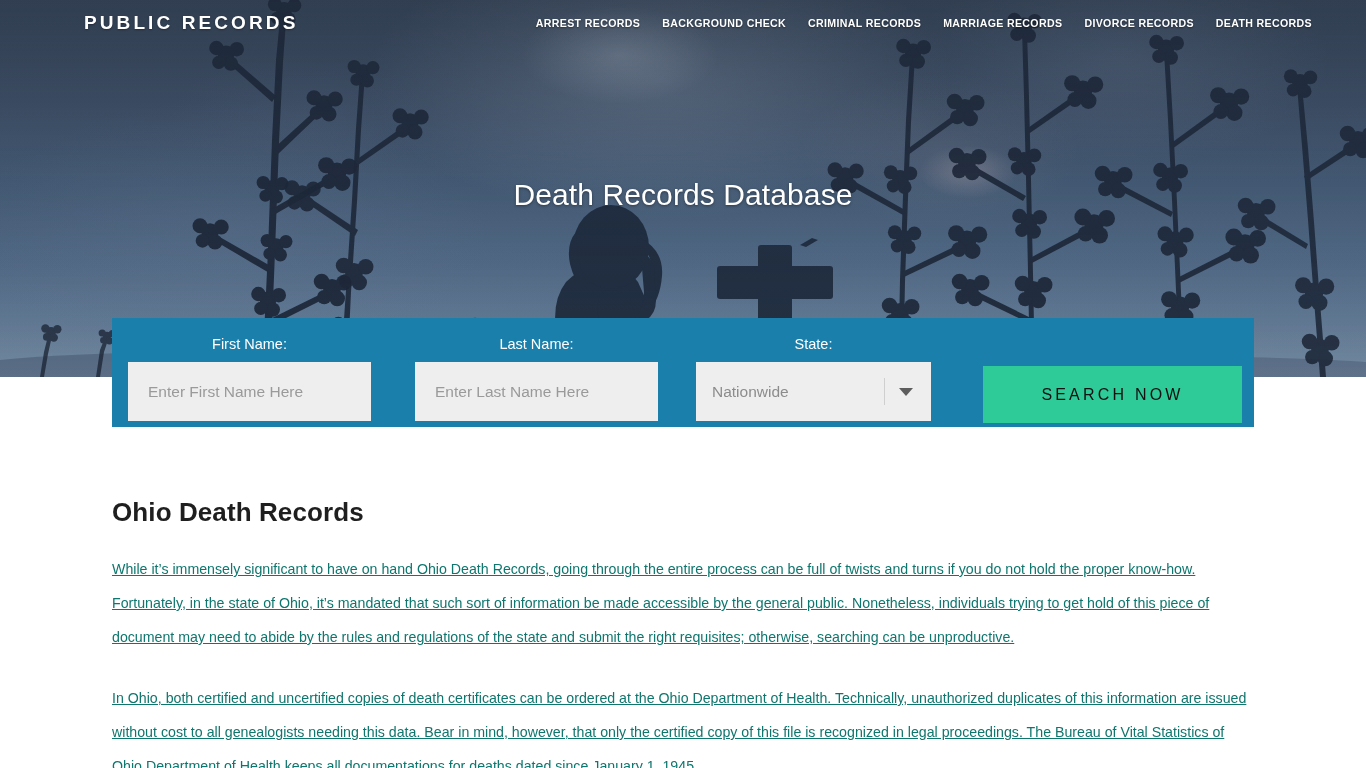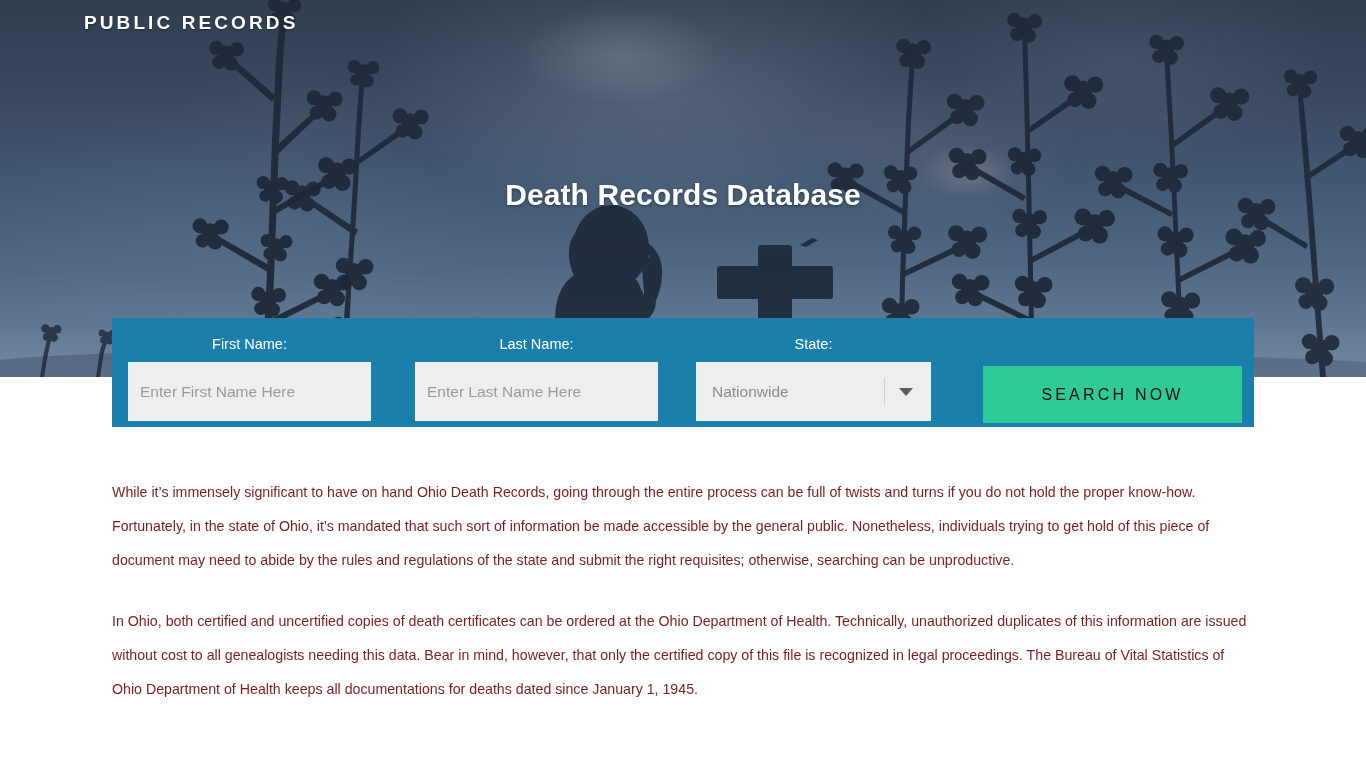--- a/index.html
+++ b/index.html
@@ -79,21 +79,21 @@
   }
 
   
   .hero-title {
     position: absolute;
     top: 178px; left: 0;
     width: 1366px;
     text-align: center;
     color: #ffffff;
     font-size: 30px;
-    font-weight: 700;
+    font-weight: 400;
     letter-spacing: 0.1px;
     z-index: 5;
     text-shadow: 0 1px 3px rgba(0,0,0,0.40);
   }
 
   
   .search-panel {
     position: absolute;
     top: 318px; left: 112px;
     width: 1142px; height: 109px;
@@ -111,21 +111,21 @@
     font-size: 14.5px;
     font-weight: 400;
     margin-bottom: 10px;
   }
   .field-input {
     width: 100%;
     height: 59px;
     background: #eeeeee;
     border: none;
     outline: none;
-    padding: 0 12px;
+    padding: 0 20px;
     font-family: "Liberation Sans", sans-serif;
     font-size: 15.5px;
     color: #444;
   }
   .field-input::placeholder { color: #9a9a9a; font-size: 15.5px; }
 
   .field-first { left: 16px; width: 243px; }
   .field-last  { left: 303px; width: 243px; }
   .field-state { left: 584px; width: 235px; }
 
@@ -182,24 +182,25 @@
   }
   .page-title {
     margin-top: 46px;
     color: #1f1f1f;
     font-size: 26px;
     font-weight: 700;
     letter-spacing: 0.1px;
   }
   .body-para {
     margin-top: 24px;
-    color: #7f1d1d;
+    color: #0f766e;
     font-size: 14.2px;
     line-height: 34px;
     text-align: left;
+    text-decoration: underline;
   }
   .body-para + .body-para { margin-top: 27px; }
 </style>
 </head>
 <body>
 
 <div class="hero">
 
   <div class="hero-sky"></div>
 
@@ -424,20 +425,28 @@
       <g transform="translate(699,338) scale(0.65)">
           <use href="#blossom"></use>
         </g>
     </g>
   </svg>
 
   <div class="hero-overlay"></div>
 
   <div class="site-header">
     <div class="logo">PUBLIC RECORDS</div>
+    <nav class="main-nav">
+      <a class="nav-link" href="#">ARREST RECORDS</a>
+      <a class="nav-link" href="#">BACKGROUND CHECK</a>
+      <a class="nav-link" href="#">CRIMINAL RECORDS</a>
+      <a class="nav-link" href="#">MARRIAGE RECORDS</a>
+      <a class="nav-link" href="#">DIVORCE RECORDS</a>
+      <a class="nav-link" href="#">DEATH RECORDS</a>
+    </nav>
   </div>
 
   <h1 class="hero-title">Death Records Database</h1>
 </div>
 
 <div class="search-panel">
 
   <div class="field field-first">
     <label class="field-label">First Name:</label>
     <input class="field-input" type="text" placeholder="Enter First Name Here" style="">
@@ -454,15 +463,16 @@
 
   <div class="field field-last">
     <label class="field-label">Last Name:</label>
     <input class="field-input" type="text" placeholder="Enter Last Name Here" style="">
   </div>
 </div>
 
 <button class="search-btn">SEARCH NOW</button>
 
 <main class="content">
+  <h2 class="page-title">Ohio Death Records</h2>
   <p class="body-para">While it’s immensely significant to have on hand Ohio Death Records, going through the entire process can be full of twists and turns if you do not hold the proper know-how. Fortunately, in the state of Ohio, it’s mandated that such sort of information be made accessible by the general public. Nonetheless, individuals trying to get hold of this piece of document may need to abide by the rules and regulations of the state and submit the right requisites; otherwise, searching can be unproductive.</p>
   <p class="body-para">In Ohio, both certified and uncertified copies of death certificates can be ordered at the Ohio Department of Health. Technically, unauthorized duplicates of this information are issued without cost to all genealogists needing this data. Bear in mind, however, that only the certified copy of this file is recognized in legal proceedings. The Bureau of Vital Statistics of Ohio Department of Health keeps all documentations for deaths dated since January 1, 1945.</p>
 </main>
 
 </body></html>

